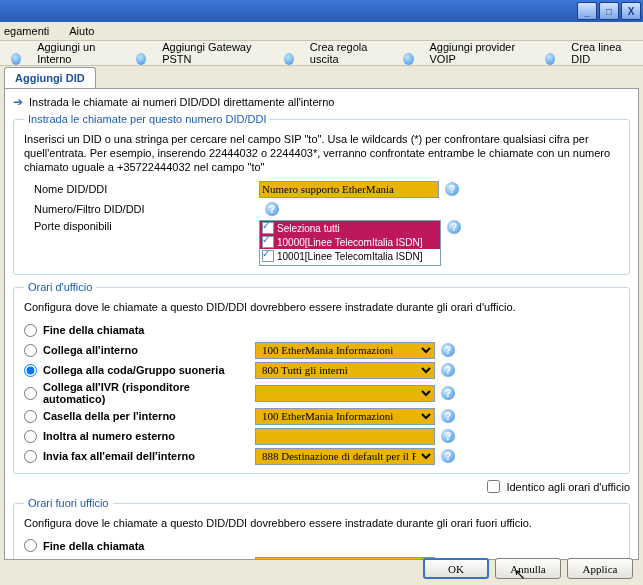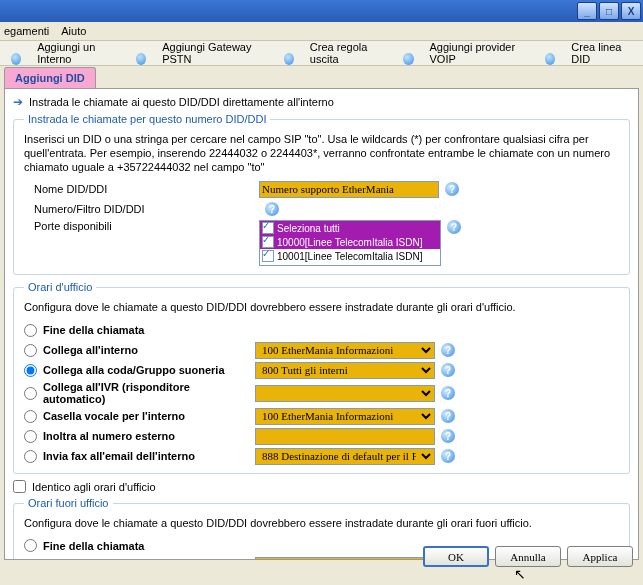--- a/index.html
+++ b/index.html
@@ -1,46 +1,46 @@
 <!DOCTYPE html>
 <html><head>
 <meta charset="utf-8">
 <style>
 html,body{margin:0;padding:0;font-family:Tahoma,Arial,sans-serif;font-size:11px;background:#ece9d8;color:#000;}
 .window{width:643px;height:585px;background:#ece9d8;overflow:hidden;position:relative;}
 .titlebar{height:22px;background:linear-gradient(#3b77d8,#2a5bb4);display:flex;align-items:center;justify-content:flex-end;padding:0 2px;box-sizing:border-box;}
 .titlebar .btn{width:18px;height:16px;background:linear-gradient(#d0e3ff,#7da7e8);border:1px solid #1b3f82;border-radius:2px;margin-left:2px;display:flex;align-items:center;justify-content:center;font-family:Arial;font-size:10px;color:#1b3f82;font-weight:bold;}
-.menubar{height:18px;display:flex;align-items:center;padding:0 4px;gap:12px;background:#ece9d8;border-bottom:1px solid #c8c4b4;}
+.menubar{height:18px;display:flex;align-items:center;padding:0 4px;gap:20px;background:#ece9d8;border-bottom:1px solid #c8c4b4;}
 .menubar span{cursor:default;}
 .toolbar{height:24px;display:flex;align-items:center;padding:0 4px;gap:4px;background:#f2f1e8;border-bottom:1px solid #c8c4b4;}
 .toolbar .tbtn{display:flex;align-items:flex-end;gap:16px;padding:2px 6px;border:1px solid transparent;border-radius:3px;}
 .dot{width:12px;height:12px;border-radius:50%;background:radial-gradient(circle at 4px 4px,#bfe4ff,#3a8de0);}
 .tab-row{display:flex;align-items:flex-end;padding:0 4px;background:#ece9d8;height:22px;}
-.tab{padding:4px 10px;background:#f9a8d4;border:1px solid #9a9a9a;border-bottom:none;border-radius:3px 3px 0 0;font-weight:bold;color:#1d4f9c;}
+.tab{padding:4px 10px;background:#ffffff;border:1px solid #9a9a9a;border-bottom:none;border-radius:3px 3px 0 0;font-weight:bold;color:#1d4f9c;}
 .content{background:#fff;border:1px solid #9a9a9a;margin:0 4px 4px 4px;padding:6px 8px 40px 8px;height:472px;box-sizing:border-box;overflow:hidden;}
 .instr-row{display:flex;align-items:center;gap:6px;margin-bottom:4px;}
 .arrow{color:#2a6ec9;font-size:12px;}
 fieldset{border:1px solid #c2d7ec;border-radius:3px;margin:4px 0 6px 0;padding:6px 10px;}
 legend{color:#1d5bb6;padding:0 4px;}
 .desc{color:#000;margin:2px 0 6px 0;line-height:1.25;}
 .form-row{display:flex;align-items:center;margin:2px 0;min-height:18px;}
 .form-row .lbl{width:225px;color:#000;padding-left:10px;}
 select,input[type=text]{font:11px Tahoma;width:180px;height:17px;border:1px solid #7f9db9;padding:0 2px;box-sizing:border-box;background:#eab308;}
 .listbox{width:180px;height:44px;border:1px solid #7f9db9;overflow:hidden;background:#fff;}
 .listbox .li{display:flex;align-items:center;gap:3px;padding:0 2px;height:14px;font-size:10px;}
-.listbox .li.sel{background:#a21caf;color:#fff;}
+.listbox .li.sel{background:#be185d;color:#fff;}
 .listbox .cb{width:10px;height:10px;background:#fff;border:1px solid #7f9db9;display:inline-block;position:relative;}
 .listbox .cb::after{content:"✓";position:absolute;top:-3px;left:-1px;font-size:10px;color:#2a6ec9;}
 .radio-row{display:flex;align-items:center;margin:2px 0;min-height:18px;}
 .radio-row input[type=radio]{margin:0 6px 0 0;}
 .radio-row .rlbl{width:212px;font-weight:bold;}
 .help{width:14px;height:14px;border-radius:50%;background:radial-gradient(circle at 5px 5px,#cfeaff,#3a8de0);color:#fff;font-weight:bold;display:inline-flex;align-items:center;justify-content:center;font-size:10px;margin-left:6px;}
-.chk-row{display:flex;align-items:center;gap:6px;margin:4px 0 2px 0;}
+.chk-row{display:flex;align-items:center;gap:6px;margin:4px 0 2px 0;justify-content:flex-end;}
 .chk-row input{margin:0;}
-.button-row{position:absolute;bottom:18px;right:10px;display:flex;gap:6px;}
+.button-row{position:absolute;bottom:6px;right:10px;display:flex;gap:6px;}
 .winbtn{min-width:66px;height:21px;border:1px solid #7f7f7f;border-radius:3px;background:linear-gradient(#fefefe,#e3e3dc);font:11px Tahoma;padding:0 10px;}
 .winbtn.def{border:2px solid #3a72c8;}
 .cursor{position:absolute;bottom:3px;left:514px;font-size:14px;color:#000;pointer-events:none;}
 </style>
 </head>
 <body>
 <div class="window">
 
 <div class="titlebar">
   <div class="btn">_</div>
@@ -76,21 +76,21 @@
       </div>
 </div>
 
 <div class="tab-row">
   <div class="tab">Aggiungi DID</div>
 </div>
 
 <div class="content">
   <div class="instr-row">
     <span class="arrow">➔</span>
-    <span>Instrada le chiamate ai questo DID/DDI direttamente all'interno</span>
+    <span>Instrada le chiamate ai numeri DID/DDI direttamente all'interno</span>
   </div>
 
   <fieldset>
     <legend>Instrada le chiamate per questo numero DID/DDI</legend>
     <div class="desc">Inserisci un DID o una stringa per cercare nel campo SIP "to". Usa le wildcards (*) per confrontare qualsiasi cifra per quell'entrata. Per esempio, inserendo 22444032 o 2244403*, verranno confrontate entrambe le chiamate con un numero chiamato uguale a +35722444032 nel campo "to"</div>
     <div class="form-row">
       <span class="lbl">Nome DID/DDI</span>
       <input type="text" value="Numero supporto EtherMania" style="">
       <span class="help">?</span>
     </div>
@@ -143,21 +143,21 @@
 
     <div class="radio-row">
           <input type="radio" name="oh" style="">
           <span class="rlbl">Collega all'IVR (risponditore automatico)</span>
       <select><option></option></select>
           <span class="help">?</span>
         </div>
 
     <div class="radio-row">
           <input type="radio" name="oh" style="">
-          <span class="rlbl">Casella vocale per l'interno</span>
+          <span class="rlbl">Casella della per l'interno</span>
       <select><option>100 EtherMania Informazioni</option></select>
           <span class="help">?</span>
         </div>
 
     <div class="radio-row">
           <input type="radio" name="oh" style="">
           <span class="rlbl">Inoltra al numero esterno</span>
       <input type="text" style="">
           <span class="help">?</span>
         </div>

